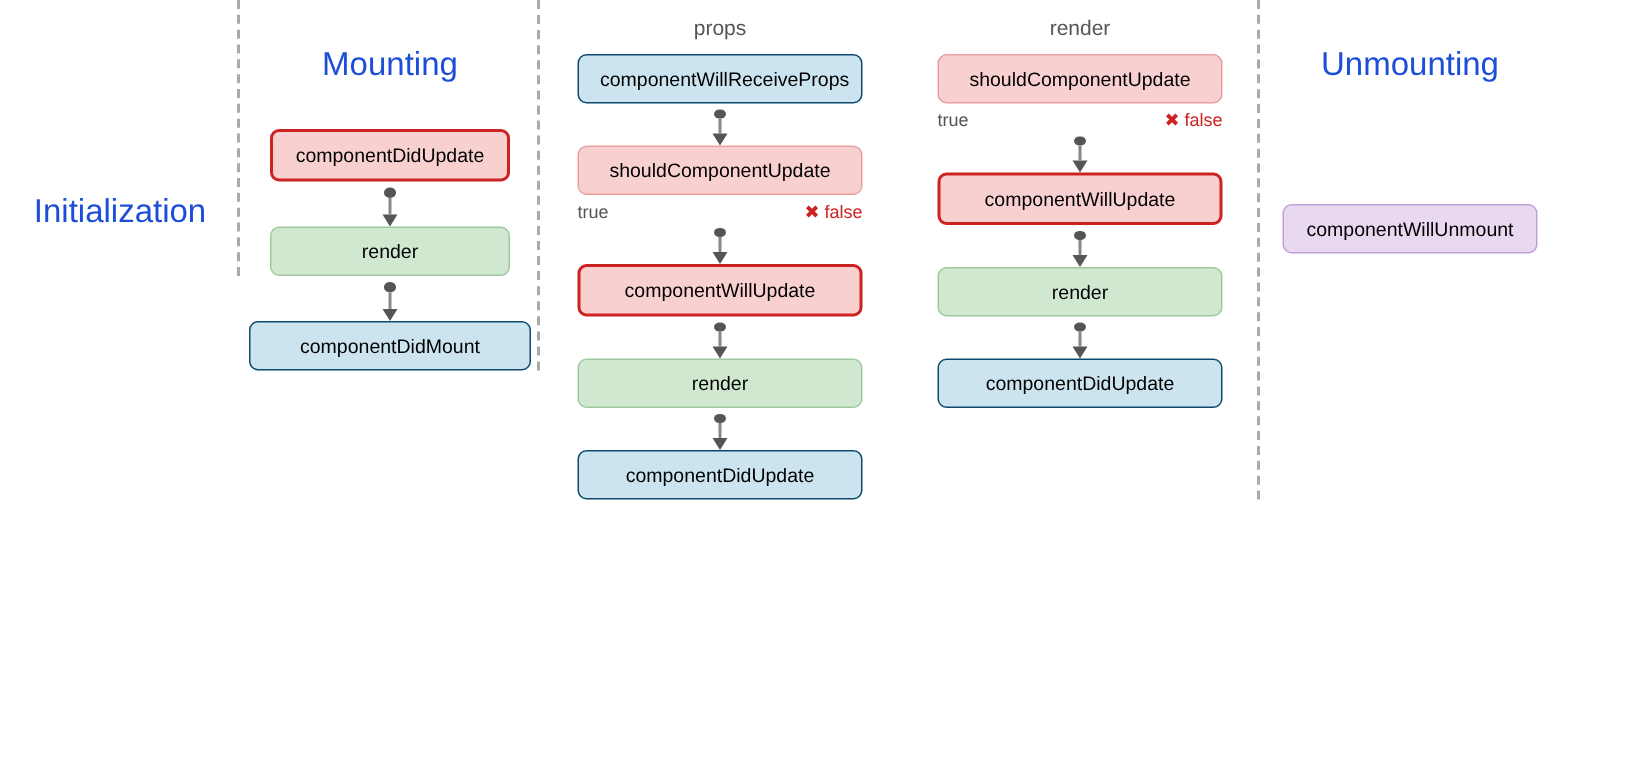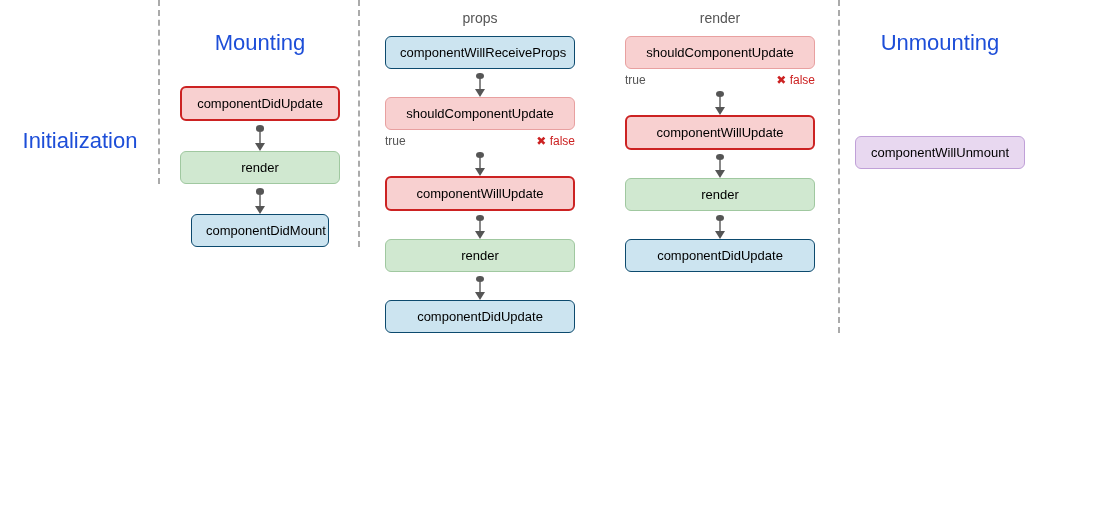--- a/index.html
+++ b/index.html
@@ -192,21 +192,21 @@
     <div class="node node-green" style="width:160px;">
       render
     </div>
 
     <div class="connector" style="height:30px; display:flex; flex-direction:column; align-items:center;">
       <div class="connector-dot" style="margin-top:4px;"></div>
       <div class="connector-line" style="height:14px;"></div>
       <div class="arrow-down"></div>
     </div>
 
-    <div class="node node-blue" style="width:138px;">
+    <div class="node node-blue" style="width:188px;">
       componentDidMount
     </div>
 
     <div class="section-divider"></div>
   </div>
 
   <div class="updation-section" style="display:flex;flex-direction:column;align-items:center; position:relative;">
 
     <div style="display:flex; flex-direction:row; gap:50px; align-items:flex-start;">
 

